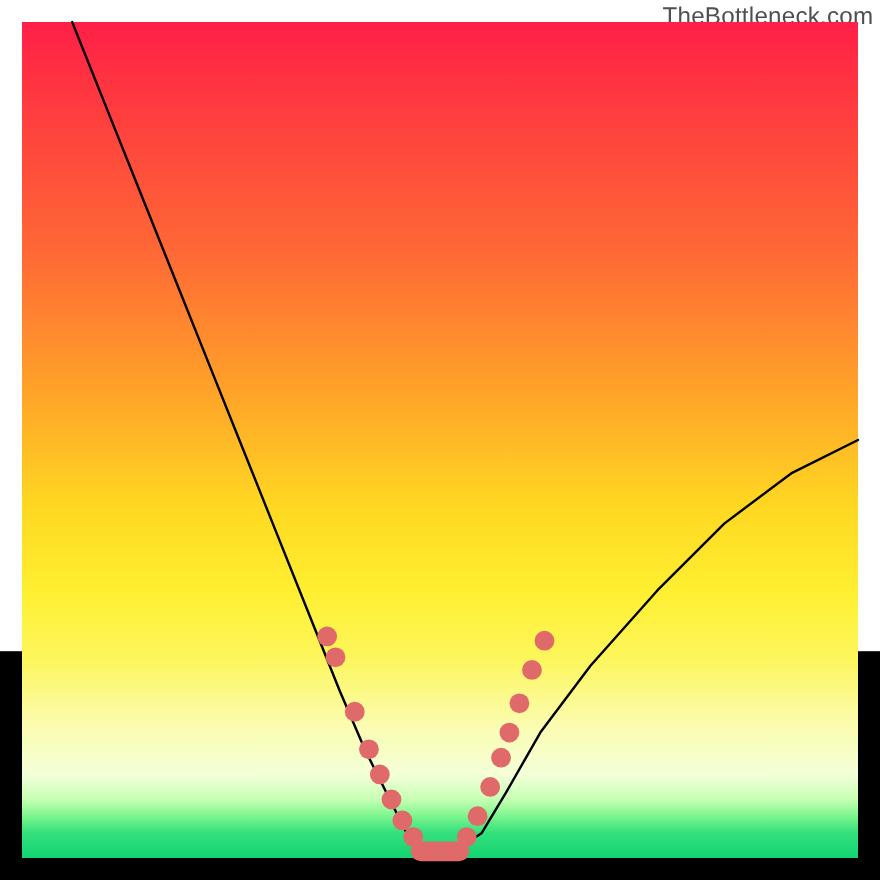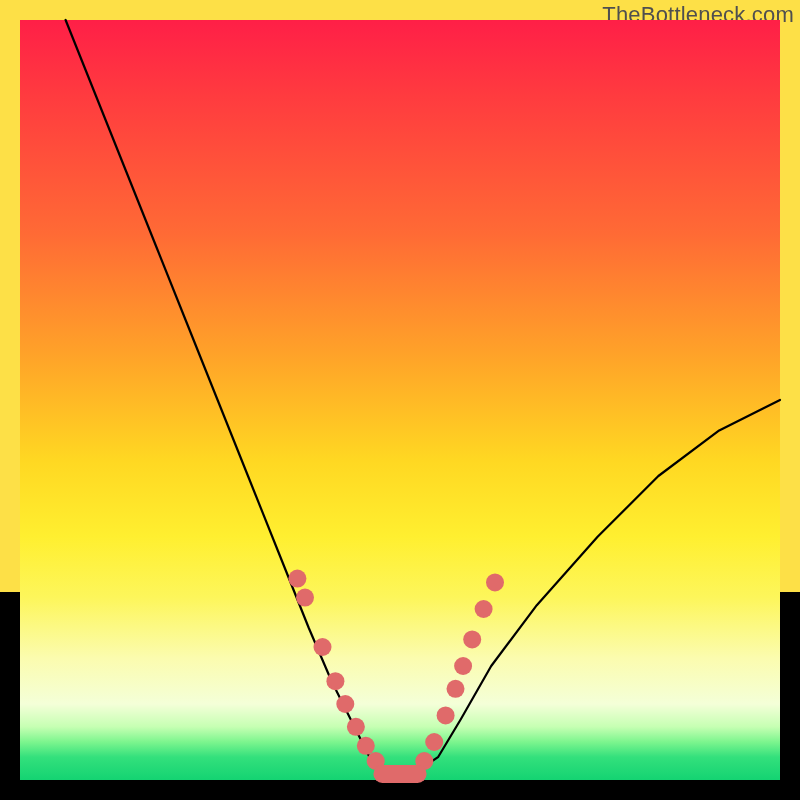--- a/index.html
+++ b/index.html
@@ -10,21 +10,21 @@
     overflow: hidden;
     background: #000;
     font-family: Arial, Helvetica, sans-serif;
   }
   .frame {
     position: absolute;
     left: 0;
     top: 0;
     width: 800px;
     height: 592px;
-    background: #fde047;
+    background: #ffffff;
   }
   .plot {
     position: absolute;
     left: 20px;
     top: 20px;
     width: 760px;
     height: 760px;
     
     background: linear-gradient(
       to bottom,

